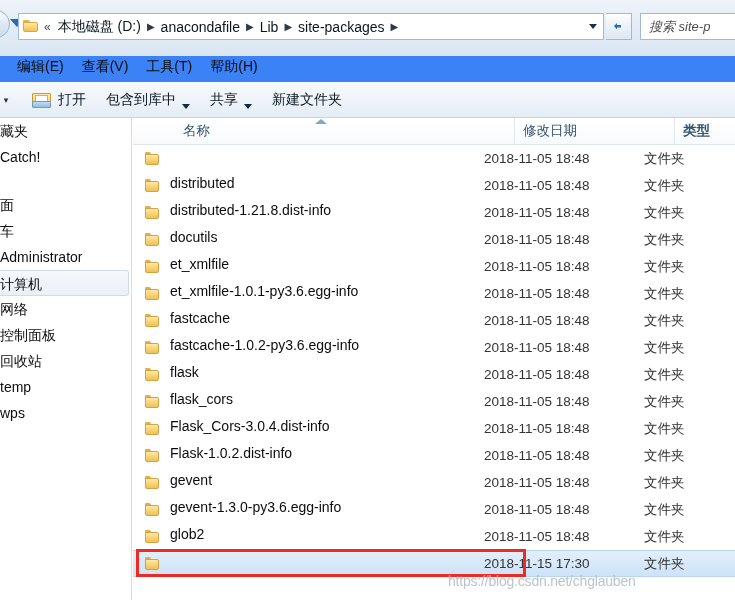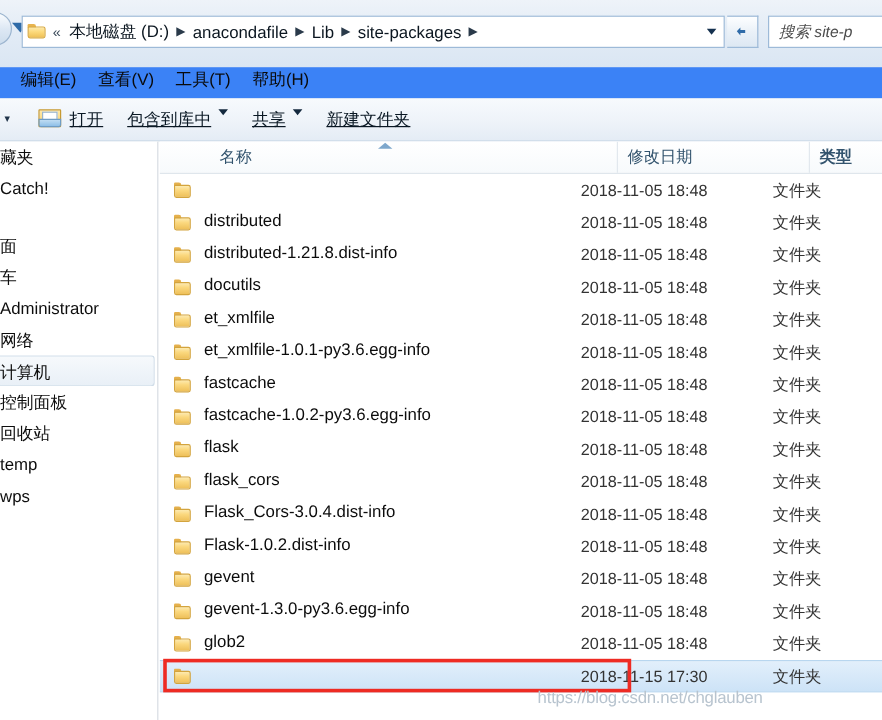--- a/index.html
+++ b/index.html
@@ -187,26 +187,25 @@
   .tb-left-arrow {
     margin-left: 0px;
     margin-right: 10px;
     width: 12px;
     text-align: center;
     color: #20344a;
     font-size: 9px;
   }
   .tb-btn {
     display: flex;
-    align-items: flex-start;
+    align-items: flex-end;
     padding: 3px 10px;
     font-size: 14px;
     color: #0a1824;
     white-space: nowrap;
-    text-decoration: underline;
   }
   .tb-open-icon {
     width: 20px; height: 16px;
     margin-right: 6px;
     position: relative;
     flex: none;
   }
   .tb-open-icon .back {
     position: absolute;
     left: 0; top: 0;
@@ -477,22 +476,22 @@
 
   <div class="content">
 
     <div class="sidebar">
       <div class="side-item">藏夹</div>
       <div class="side-item">Catch!</div>
       <div class="side-spacer"></div>
       <div class="side-item">面</div>
       <div class="side-item">车</div>
       <div class="side-item">Administrator</div>
+      <div class="side-item selected">计算机</div>
       <div class="side-item">网络</div>
-      <div class="side-item selected">计算机</div>
       <div class="side-item">控制面板</div>
       <div class="side-item">回收站</div>
       <div class="side-item">temp</div>
       <div class="side-item">wps</div>
     </div>
 
     <div class="filelist">
 
       <div class="list-header">
         <div class="hdr-cell hdr-name">名称</div>

